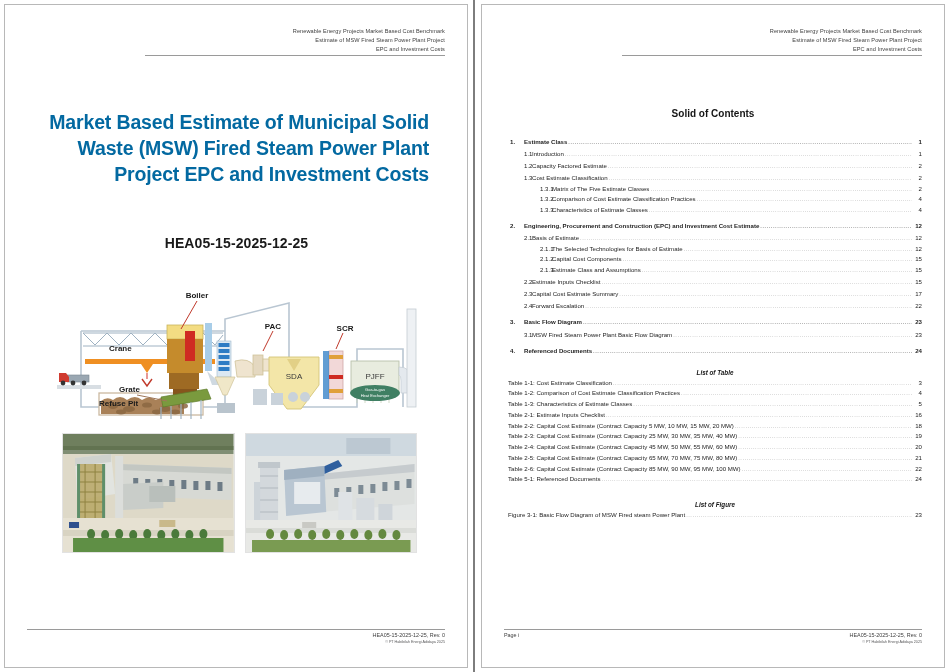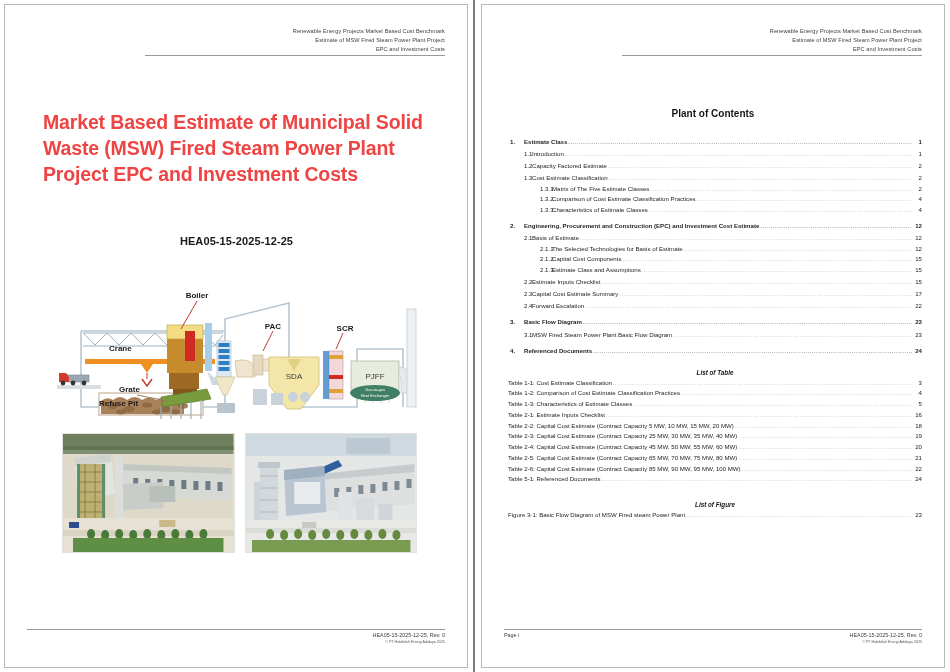--- a/index.html
+++ b/index.html
@@ -71,32 +71,32 @@
     text-align: right;
     line-height: 1.45;
   }
   .foot-doc { font-size: 5.4px; color: #3e3e3e; }
   .foot-copy { font-size: 3.7px; color: #58585a; }
 
   
   .cover-title {
     position: absolute;
     top: 105px; left: 38px; right: 38px;
-    text-align: left;
+    text-align: right;
     font-size: 19.5px;
     font-weight: bold;
     line-height: 1.33;
-    color: #ef4444;
+    color: #0369a1;
     letter-spacing: -.15px;
   }
   .doc-code {
     position: absolute;
     top: 230px; left: 1px; right: 0;
     text-align: center;
-    font-size: 11px;
+    font-size: 14px;
     font-weight: bold;
     color: #1a1a1a;
     letter-spacing: .1px;
   }
 
   
   .schematic {
     position: absolute;
     left: 52px; top: 284px;
     width: 360px; height: 148px;
@@ -469,21 +469,21 @@
 
   <div class="page" id="page-right">
 
     <div class="pg-header">
       <div>Renewable Energy Projects Market Based Cost Benchmark</div>
       <div>Estimate of MSW Fired Steam Power Plant Project</div>
       <div>EPC and Investment Costs</div>
       <div class="rule"></div>
     </div>
 
-    <div class="toc-title">Plant of Contents</div>
+    <div class="toc-title">Solid of Contents</div>
 
     <div class="toc">
       <div id="toc-entries">
           <div class="toc-row lvl1">
             <span class="toc-num">1.</span>
             <span class="toc-text">Estimate Class</span>
             <span class="toc-dots">............................................................................................................................................................................................................................................................................................................</span>
             <span class="toc-pg">1</span>
           </div>
           <div class="toc-row lvl2">

